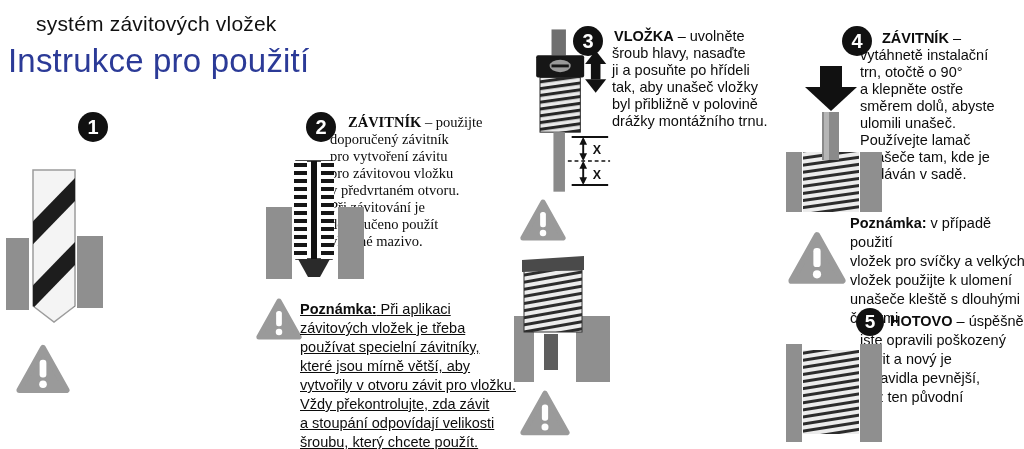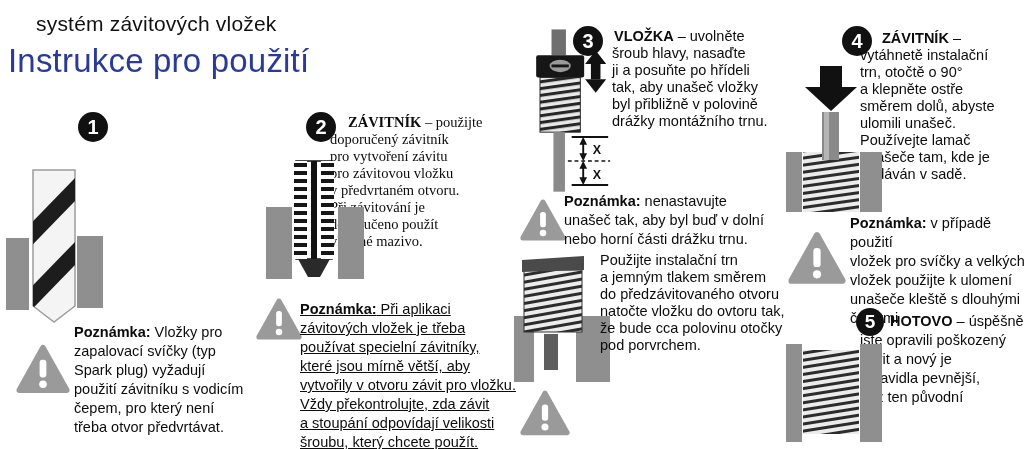--- a/index.html
+++ b/index.html
@@ -47,26 +47,20 @@
       <line x1="22" y1="150" x2="88" y2="82"></line>
       <line x1="22" y1="214" x2="88" y2="146"></line>
     </g>
   </svg>
 
   <svg class="abs" style="left:16px;top:344px;" width="54" height="50" viewBox="0 0 64 58">
     <path d="M32 4 L60 54 L4 54 Z" fill="#9a9a9a" stroke="#9a9a9a" stroke-width="7" stroke-linejoin="round"></path>
     <rect x="28" y="18" width="8" height="21" rx="3.5" fill="#fff"></rect>
     <circle cx="32" cy="47" r="4.5" fill="#fff"></circle>
   </svg>
-  <div class="abs note" style="left:74px;top:323px;width:232px;"><span class="bold">Poznámka:</span><span> Vložky pro
-zapalovací svíčky (typ
-Spark plug) vyžadují
-použití závitníku s vodicím
-čepem, pro který není
-třeba otvor předvrtávat.</span></div>
 
   <div class="abs badge" style="left:306px;top:112px;">2</div>
   <div class="abs step" style="left:330px;top:114px;width:206px;text-indent:18px;font-family:Liberation Serif, serif;"><span class="bold">ZÁVITNÍK</span><span> – použijte
 doporučený závitník
 pro vytvoření závitu
 pro závitovou vložku
 v předvrtaném otvoru.
 Při závitování je
 doporučeno použít
 vhodné mazivo.</span></div>
@@ -142,44 +136,35 @@
     </g>
     <text x="80" y="130" font-size="13" font-weight="700" fill="#111">X</text>
     <text x="80" y="156" font-size="13" font-weight="700" fill="#111">X</text>
   </svg>
 
   <svg class="abs" style="left:520px;top:196px;" width="46" height="48" viewBox="0 0 64 58">
     <path d="M32 4 L60 54 L4 54 Z" fill="#9a9a9a" stroke="#9a9a9a" stroke-width="7" stroke-linejoin="round"></path>
     <rect x="28" y="18" width="8" height="21" rx="3.5" fill="#fff"></rect>
     <circle cx="32" cy="47" r="4.5" fill="#fff"></circle>
   </svg>
-  <div class="abs note" style="left:564px;top:192px;width:256px;"><span class="bold">Poznámka:</span><span> nenastavujte
-unašeč tak, aby byl buď v dolní
-nebo horní části drážku trnu.</span></div>
 
   <svg class="abs" style="left:514px;top:254px;" width="96" height="130" viewBox="0 0 96 130">
     <defs>
       <pattern id="coil2" width="12" height="7" patternUnits="userSpaceOnUse" patternTransform="rotate(-10)">
         <rect width="12" height="7" fill="#ececec"></rect>
         <rect width="12" height="3" fill="#2c2c2c"></rect>
       </pattern>
     </defs>
     <rect x="0" y="62" width="96" height="66" fill="#8f8f8f"></rect>
     <rect x="20" y="62" width="42" height="66" fill="#fff"></rect>
     <rect x="30" y="80" width="14" height="36" fill="#5e5e5e"></rect>
     <rect x="10" y="16" width="58" height="62" fill="url(#coil2)" stroke="#333" stroke-width="1"></rect>
     <polygon points="8,6 70,2 70,16 8,18" fill="#4a4a4a"></polygon>
   </svg>
 
-  <div class="abs para" style="left:600px;top:252px;width:228px;">Použijte instalační trn
-a jemným tlakem směrem
-do předzávitovaného otvoru
-natočte vložku do ovtoru tak,
-že bude cca polovinu otočky
-pod porvrchem.</div>
 
   <svg class="abs" style="left:520px;top:386px;" width="50" height="54" viewBox="0 0 64 58">
     <path d="M32 4 L60 54 L4 54 Z" fill="#9a9a9a" stroke="#9a9a9a" stroke-width="7" stroke-linejoin="round"></path>
     <rect x="28" y="18" width="8" height="21" rx="3.5" fill="#fff"></rect>
     <circle cx="32" cy="47" r="4.5" fill="#fff"></circle>
   </svg>
 
   <div class="abs badge" style="left:842px;top:26px;">4</div>
   <div class="abs step" style="left:860px;top:30px;width:172px;text-indent:22px;"><span class="bold">ZÁVITNÍK</span><span> –
 vytáhnetě instalační

